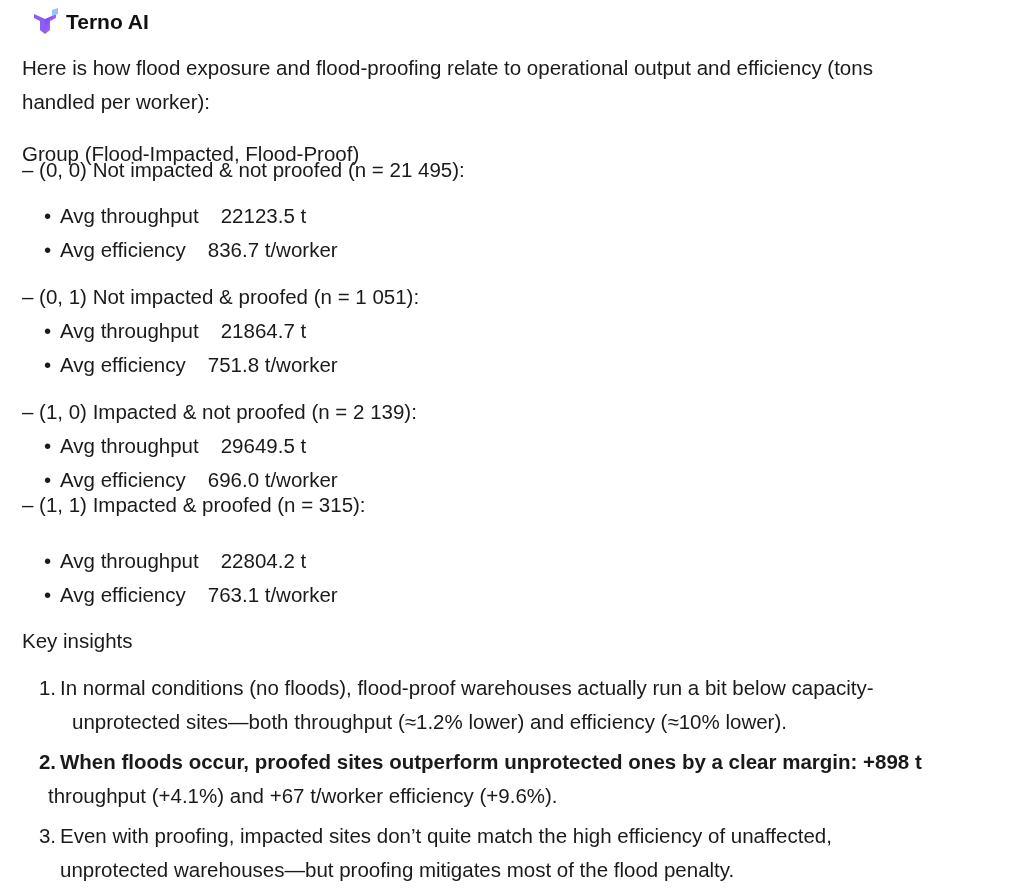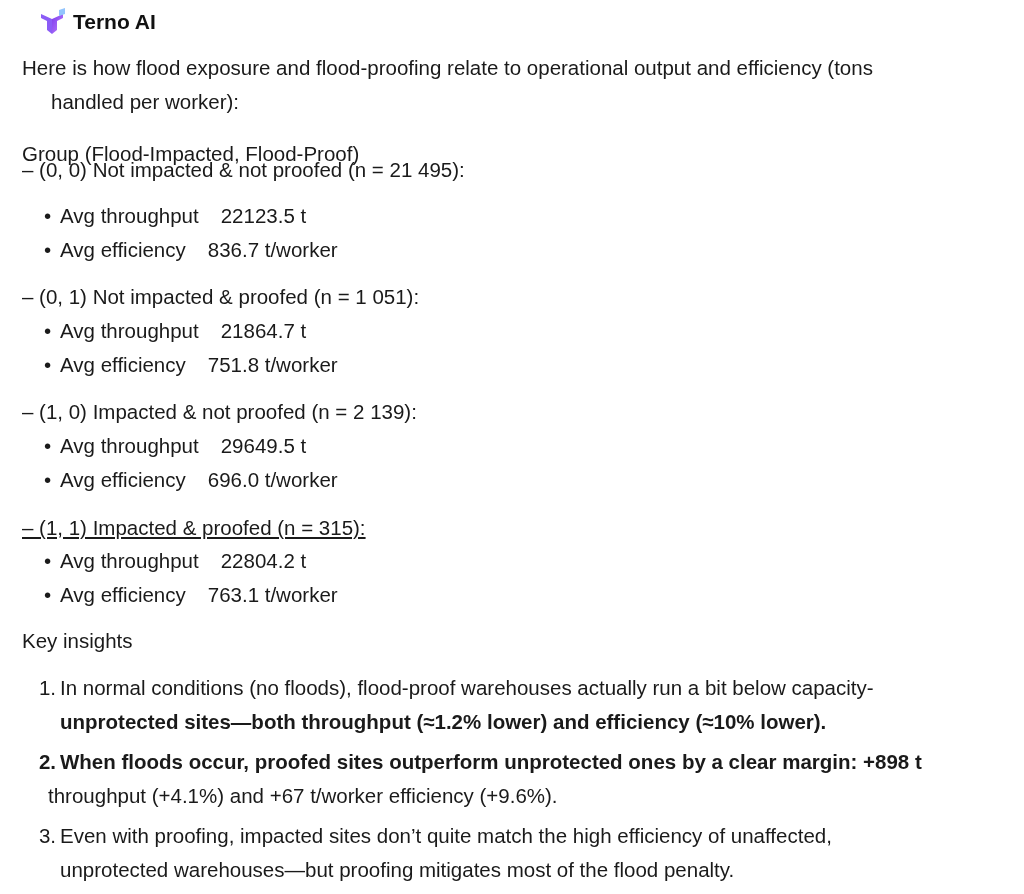--- a/index.html
+++ b/index.html
@@ -3,21 +3,21 @@
 <meta charset="utf-8">
 <style>
   html, body { margin: 0; padding: 0; background: #ffffff; }
   body {
     width: 1024px; height: 894px; overflow: hidden;
     font-family: "Liberation Sans", sans-serif;
     color: #1a1a1a;
     font-size: 20.5px;
   }
   .header {
-    position: absolute; left: 39px; top: 6px; height: 32px;
+    position: absolute; left: 32px; top: 6px; height: 32px;
     display: flex; align-items: center; gap: 6px;
   }
   .logo { width: 28px; height: 28px; }
   .brand { font-size: 21px; font-weight: 600; color: #111; }
   .content { position: absolute; left: 22px; top: 0; width: 1000px; }
   .line { position: absolute; white-space: nowrap; line-height: 28px; }
   .bullet-row { display: flex; }
   .bullet { display: inline-block; width: 16px; }
   .label { display: inline-block; }
   .value { display: inline-block; margin-left: 22px; }
@@ -36,21 +36,21 @@
     </defs>
     <polygon points="2,6 13,11 13,26 8,22 8,13 2,10" fill="#8b5cf6"></polygon>
     <polygon points="13,11 24,6 24,10 18,13 18,22 13,26" fill="url(#lg1)"></polygon>
     <polygon points="20,2 26,0 26,6 20,8" fill="#93c5fd"></polygon>
   </svg>
   <span class="brand">Terno AI</span>
 </div>
 
 <div class="content">
   <div class="line" style="top:54px;">Here is how flood exposure and flood-proofing relate to operational output and efficiency (tons</div>
-  <div class="line" style="top:88px;margin-left:29px;">handled per worker):</div>
+  <div class="line" style="top:88px;">handled per worker):</div>
   <div class="line" style="top:140px;text-align:center;">Group (Flood-Impacted, Flood-Proof)</div>
 
   <div class="line" style="top:156px;">– (0, 0) Not impacted &amp; not proofed (n = 21 495):</div>
   <div class="line bullet-row" style="top:202px; left:22px;">
     <span class="bullet">•</span>
     <span class="label">Avg throughput</span>
     <span class="value">22123.5 t</span>
   </div>
   <div class="line bullet-row" style="top:236px; left:22px;">
     <span class="bullet">•</span>
@@ -75,38 +75,38 @@
     <span class="bullet">•</span>
     <span class="label">Avg throughput</span>
     <span class="value">29649.5 t</span>
   </div>
   <div class="line bullet-row" style="top:466px; left:22px;">
     <span class="bullet">•</span>
     <span class="label">Avg efficiency</span>
     <span class="value">696.0 t/worker</span>
   </div>
 
-  <div class="line" style="top:514px;text-decoration:underline;">– (1, 1) Impacted &amp; proofed (n = 315):</div>
+  <div class="line" style="top:491px;">– (1, 1) Impacted &amp; proofed (n = 315):</div>
   <div class="line bullet-row" style="top:547px; left:22px;">
     <span class="bullet">•</span>
     <span class="label">Avg throughput</span>
     <span class="value">22804.2 t</span>
   </div>
   <div class="line bullet-row" style="top:581px; left:22px;">
     <span class="bullet">•</span>
     <span class="label">Avg efficiency</span>
     <span class="value">763.1 t/worker</span>
   </div>
 
   <div class="line" style="top:627px;">Key insights</div>
 
   <div class="line" style="top:674px; left:0;">
     <span class="ol-num">1.</span><span>In normal conditions (no floods), flood-proof warehouses actually run a bit below capacity-</span>
   </div>
-  <div class="line" style="top:708px; left:38px;font-weight:bold;">unprotected sites—both throughput (≈1.2% lower) and efficiency (≈10% lower).</div>
+  <div class="line" style="top:708px; left:50px;">unprotected sites—both throughput (≈1.2% lower) and efficiency (≈10% lower).</div>
 
   <div class="line" style="top:748px; left:0;font-weight:bold;">
     <span class="ol-num">2.</span><span>When floods occur, proofed sites outperform unprotected ones by a clear margin: +898 t</span>
   </div>
   <div class="line" style="top:782px; left:26px;">throughput (+4.1%) and +67 t/worker efficiency (+9.6%).</div>
 
   <div class="line" style="top:822px; left:0;">
     <span class="ol-num">3.</span><span>Even with proofing, impacted sites don’t quite match the high efficiency of unaffected,</span>
   </div>
   <div class="line" style="top:856px; left:38px;">unprotected warehouses—but proofing mitigates most of the flood penalty.</div>

